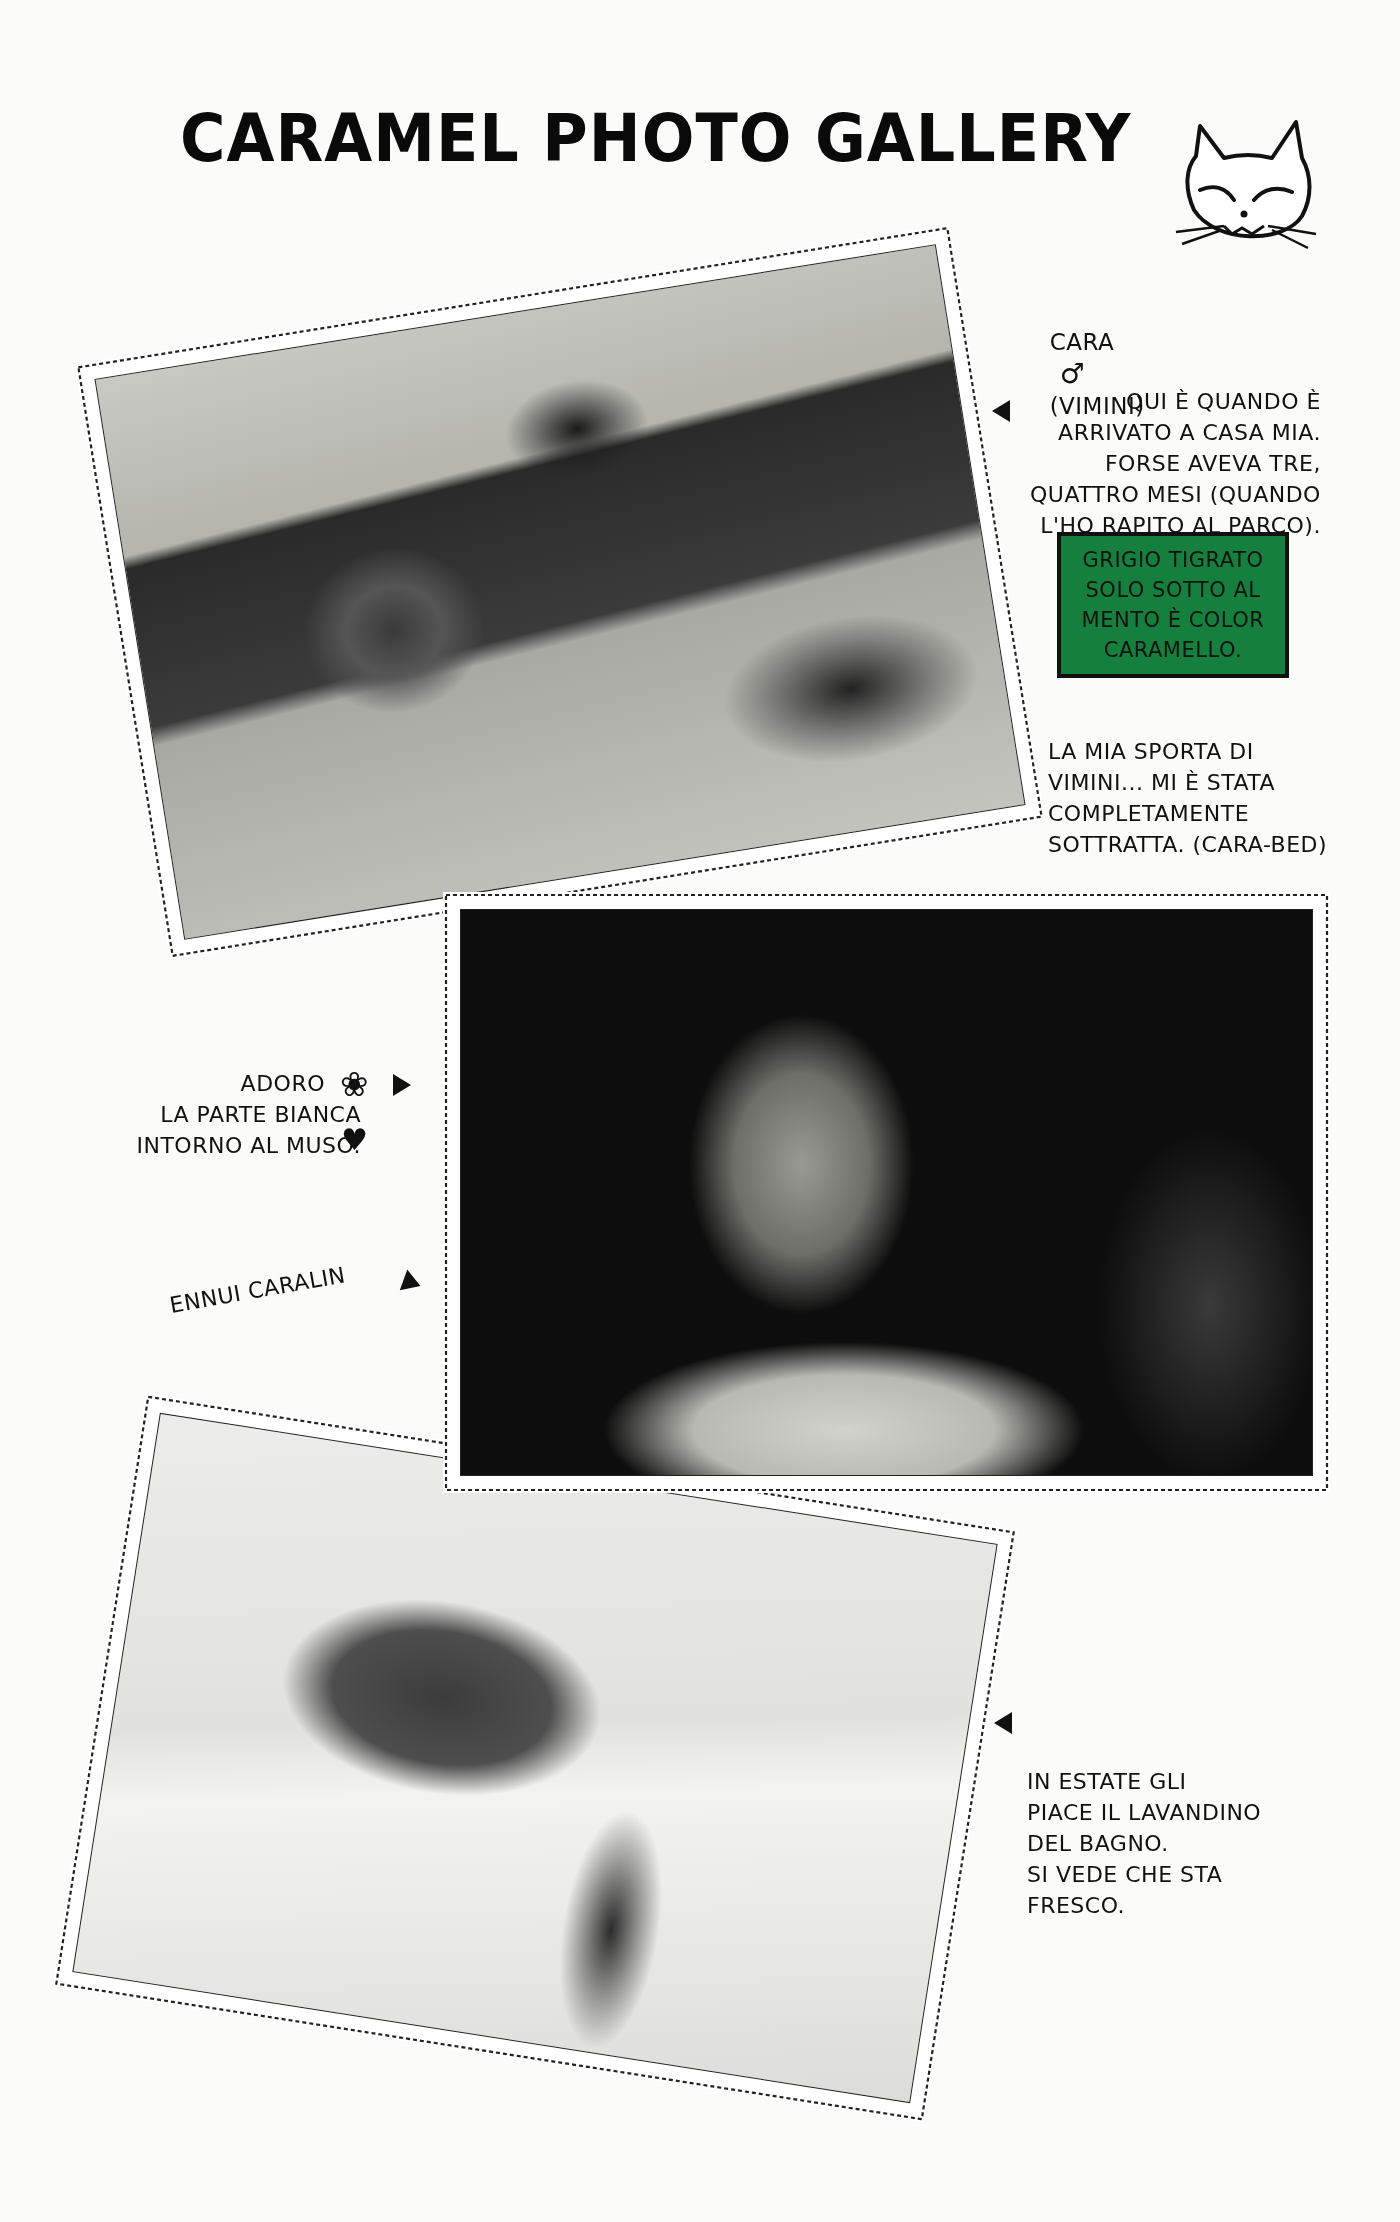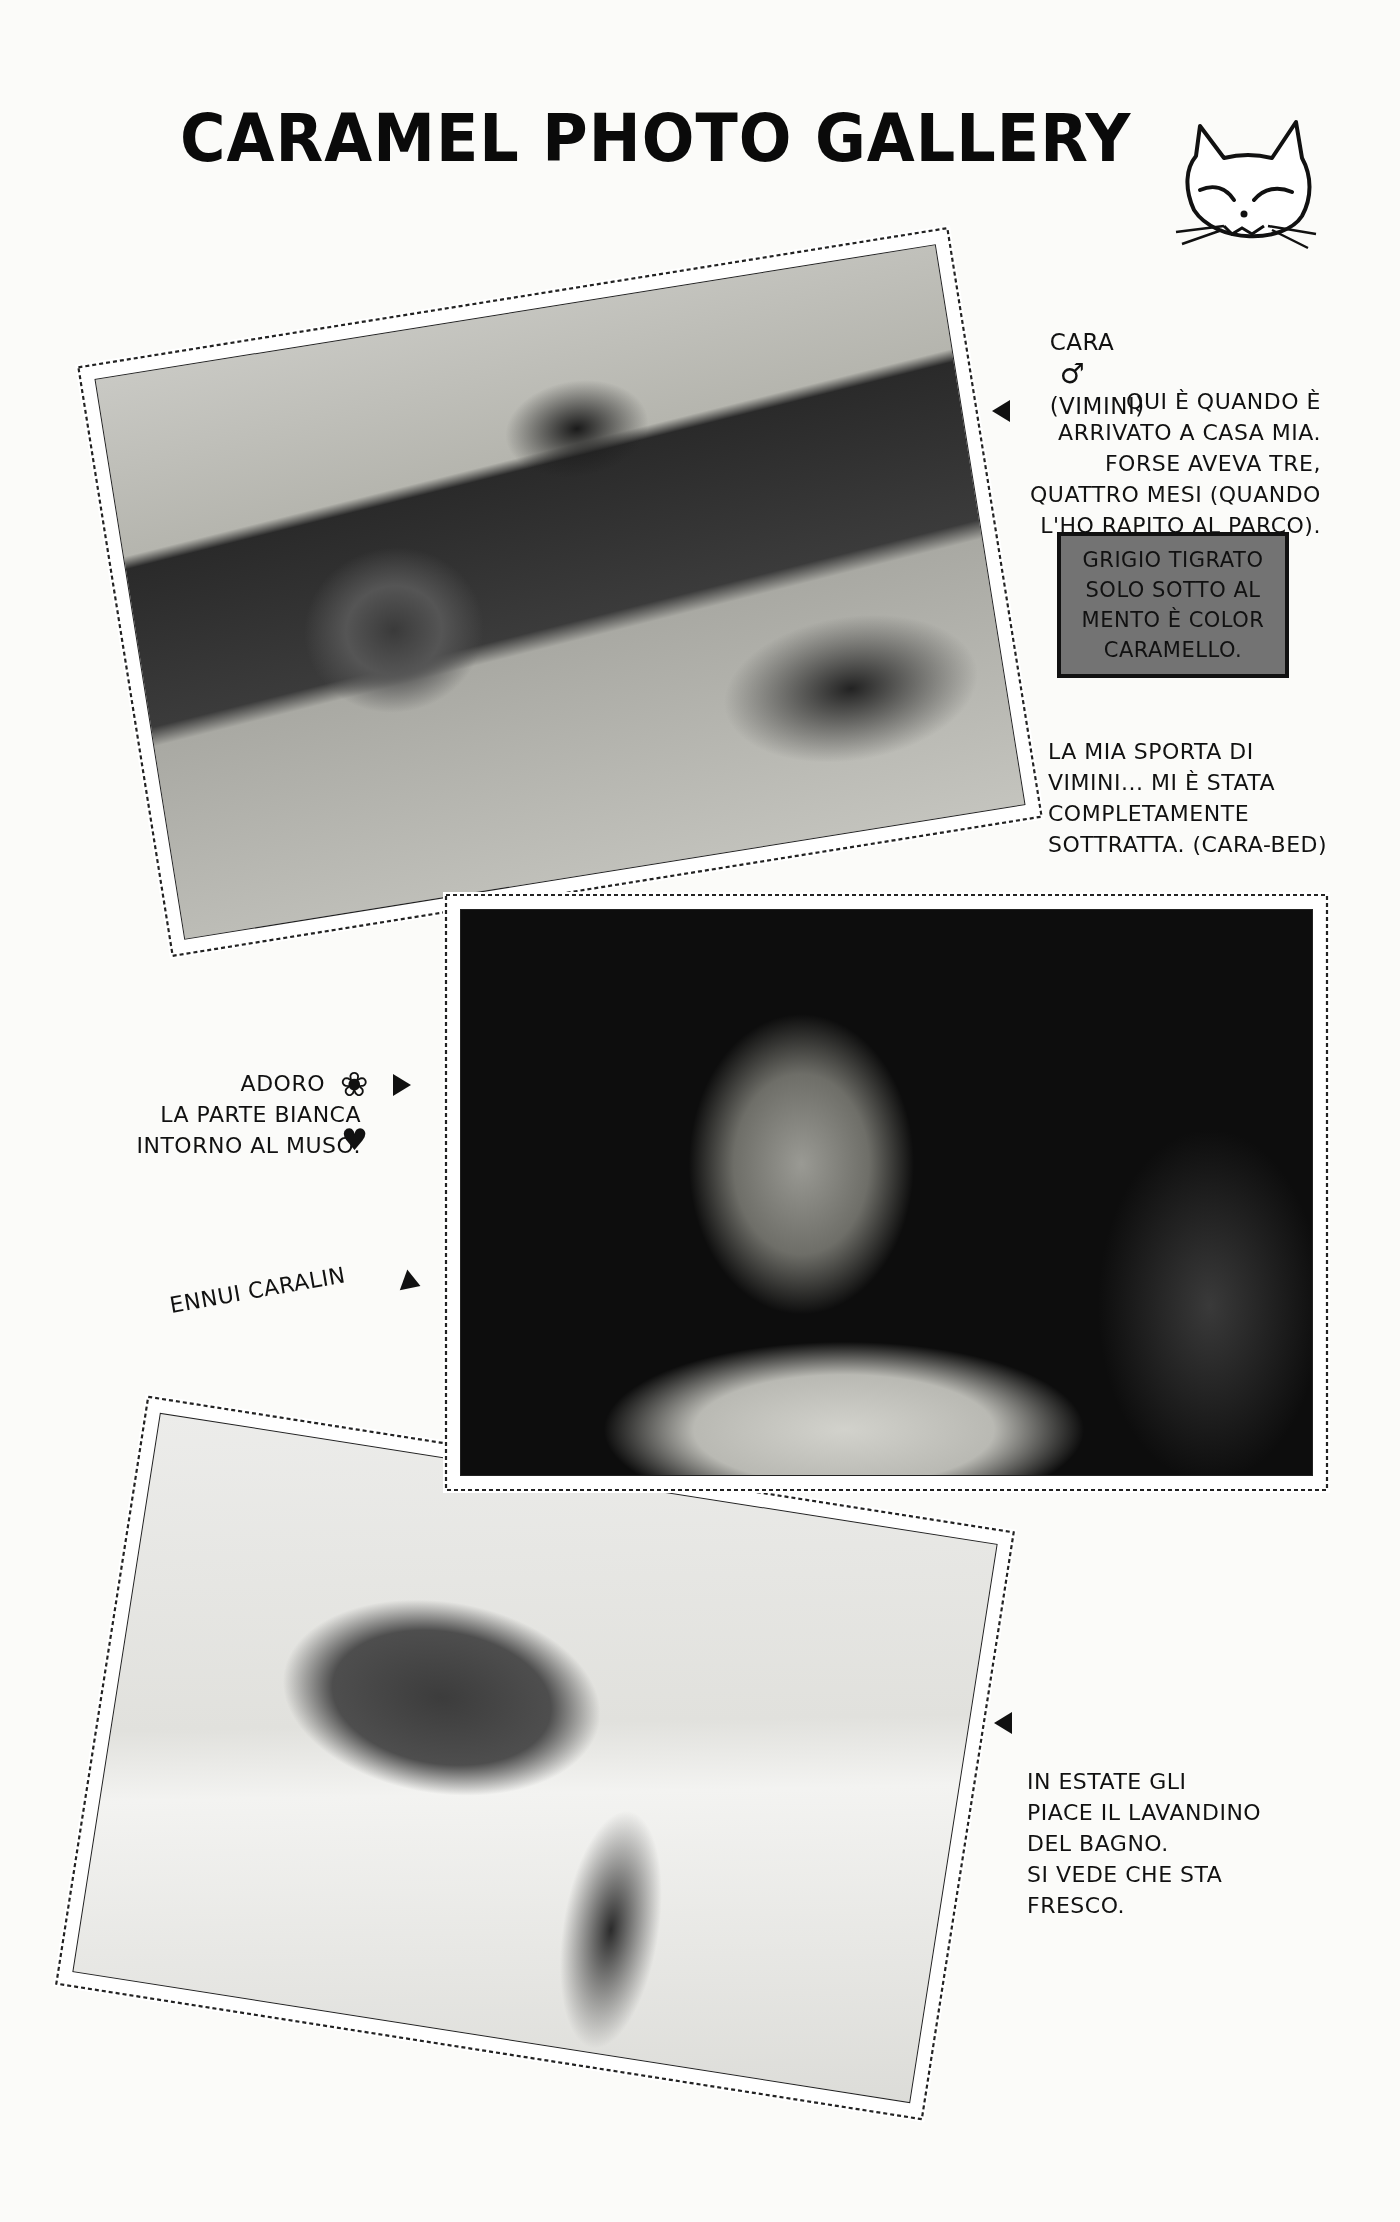--- a/index.html
+++ b/index.html
@@ -52,21 +52,21 @@
   .note {
     position:absolute; font-family:"DejaVu Sans", sans-serif;
     font-size:22px; line-height:31px; color:#111; white-space:pre;
     letter-spacing:0.5px;
   }
   .tri-left { width:0; height:0; border-top:11px solid transparent; border-bottom:11px solid transparent; border-right:18px solid #111; position:absolute; }
   .tri-right { width:0; height:0; border-top:11px solid transparent; border-bottom:11px solid transparent; border-left:18px solid #111; position:absolute; }
 
   .box {
     position:absolute; left:1057px; top:532px; width:232px; height:146px;
-    border:4px solid #111; box-sizing:border-box; background:#737373;
+    border:4px solid #111; box-sizing:border-box; background:#15803d;
     display:flex; align-items:center; justify-content:center;
   }
   .box .note { position:static; text-align:center; font-size:21px; line-height:30px; }
   .sym { position:absolute; font-family:"DejaVu Sans", sans-serif; color:#111; }
 </style>
 </head>
 <body>
 
 <div class="title">CARAMEL PHOTO GALLERY</div>
 

